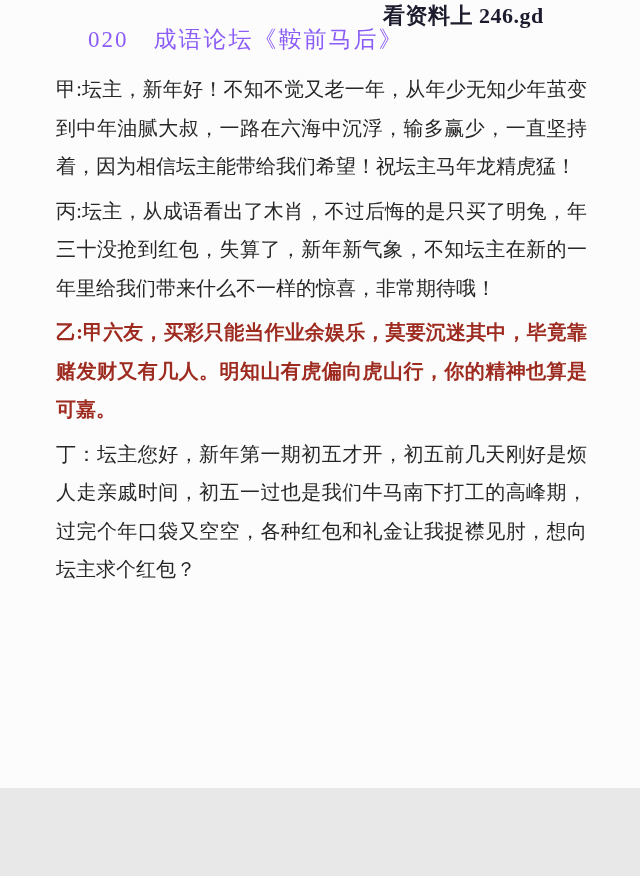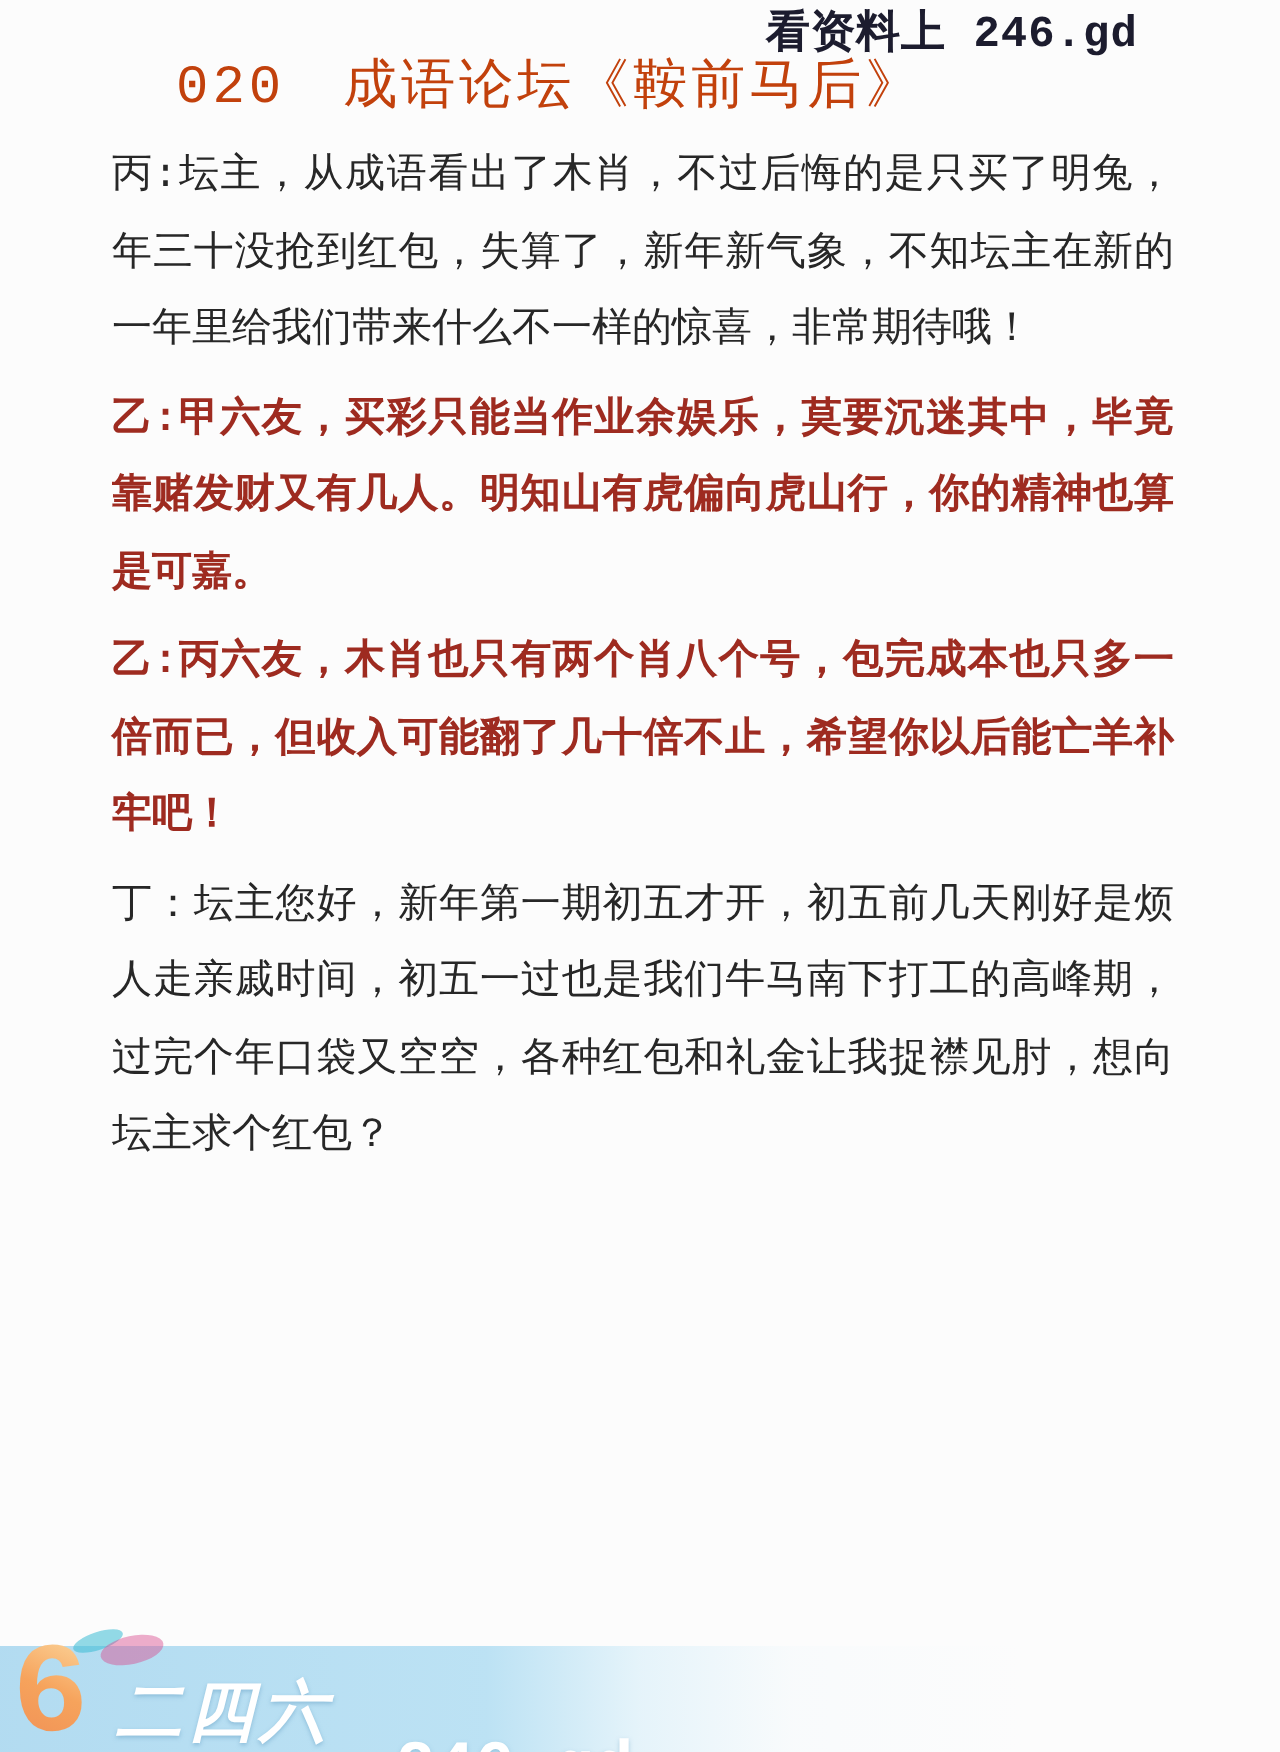--- a/index.html
+++ b/index.html
@@ -1,33 +1,33 @@
 <!DOCTYPE html>
 <html><head>
 <meta charset="utf-8">
 <style>
   html,body { margin:0; padding:0; background:#e8e8e8; }
   .page {
     position:relative;
-    width:640px; height:876px;
+    width:640px; height:788px;
     margin:0 auto;
     background:#fcfcfc;
     overflow:hidden;
-    font-family:Liberation Mono, monospace;
+    font-family:Liberation Serif, serif;
   }
   .top-watermark {
     position:absolute; left:383px; top:1px;
     font-size:22px; font-weight:700;
     color:#1c1c2e; letter-spacing:0.5px;
     white-space:pre;
   }
   .doc-title {
     position:absolute; left:88px; top:24px;
-    font-size:27px; font-weight:400;
-    color:#c2410c; letter-spacing:2px;
+    font-size:23px; font-weight:400;
+    color:#8b5cf6; letter-spacing:2px;
     white-space:pre;
   }
   .body-text {
     position:absolute; left:56px; top:70px; width:531px;
     font-size:20px; line-height:38.5px;
     text-align:justify; text-justify:inter-ideograph;
     color:#272727;
   }
   .para { margin:0 0 6px 0; }
   .para.em { color:#9e2b20; font-weight:700; }
@@ -76,23 +76,23 @@
 </head>
 <body>
 
 <div class="page">
 
   <div class="top-watermark">看资料上 246.gd</div>
 
   <div class="doc-title">020　成语论坛《鞍前马后》</div>
 
   <div class="body-text">
+    <p class="para">甲:坛主，新年好！不知不觉又老一年，从年少无知少年茧变到中年油腻大叔，一路在六海中沉浮，输多赢少，一直坚持着，因为相信坛主能带给我们希望！祝坛主马年龙精虎猛！</p>
     <p class="para">丙:坛主，从成语看出了木肖，不过后悔的是只买了明兔，年三十没抢到红包，失算了，新年新气象，不知坛主在新的一年里给我们带来什么不一样的惊喜，非常期待哦！</p>
     <p class="para em">乙:甲六友，买彩只能当作业余娱乐，莫要沉迷其中，毕竟靠赌发财又有几人。明知山有虎偏向虎山行，你的精神也算是可嘉。</p>
-    <p class="para em">乙:丙六友，木肖也只有两个肖八个号，包完成本也只多一倍而已，但收入可能翻了几十倍不止，希望你以后能亡羊补牢吧！</p>
     <p class="para">丁：坛主您好，新年第一期初五才开，初五前几天刚好是烦人走亲戚时间，初五一过也是我们牛马南下打工的高峰期，过完个年口袋又空空，各种红包和礼金让我捉襟见肘，想向坛主求个红包？</p>
   </div>
 
   <div class="footer-band">
     <span class="swirl-teal"></span>
     <span class="swirl-pink"></span>
     <span class="logo-digit">6</span>
     <span class="brand">二四六</span>
     <span class="brand-domain">-246.gd</span>
   </div>

